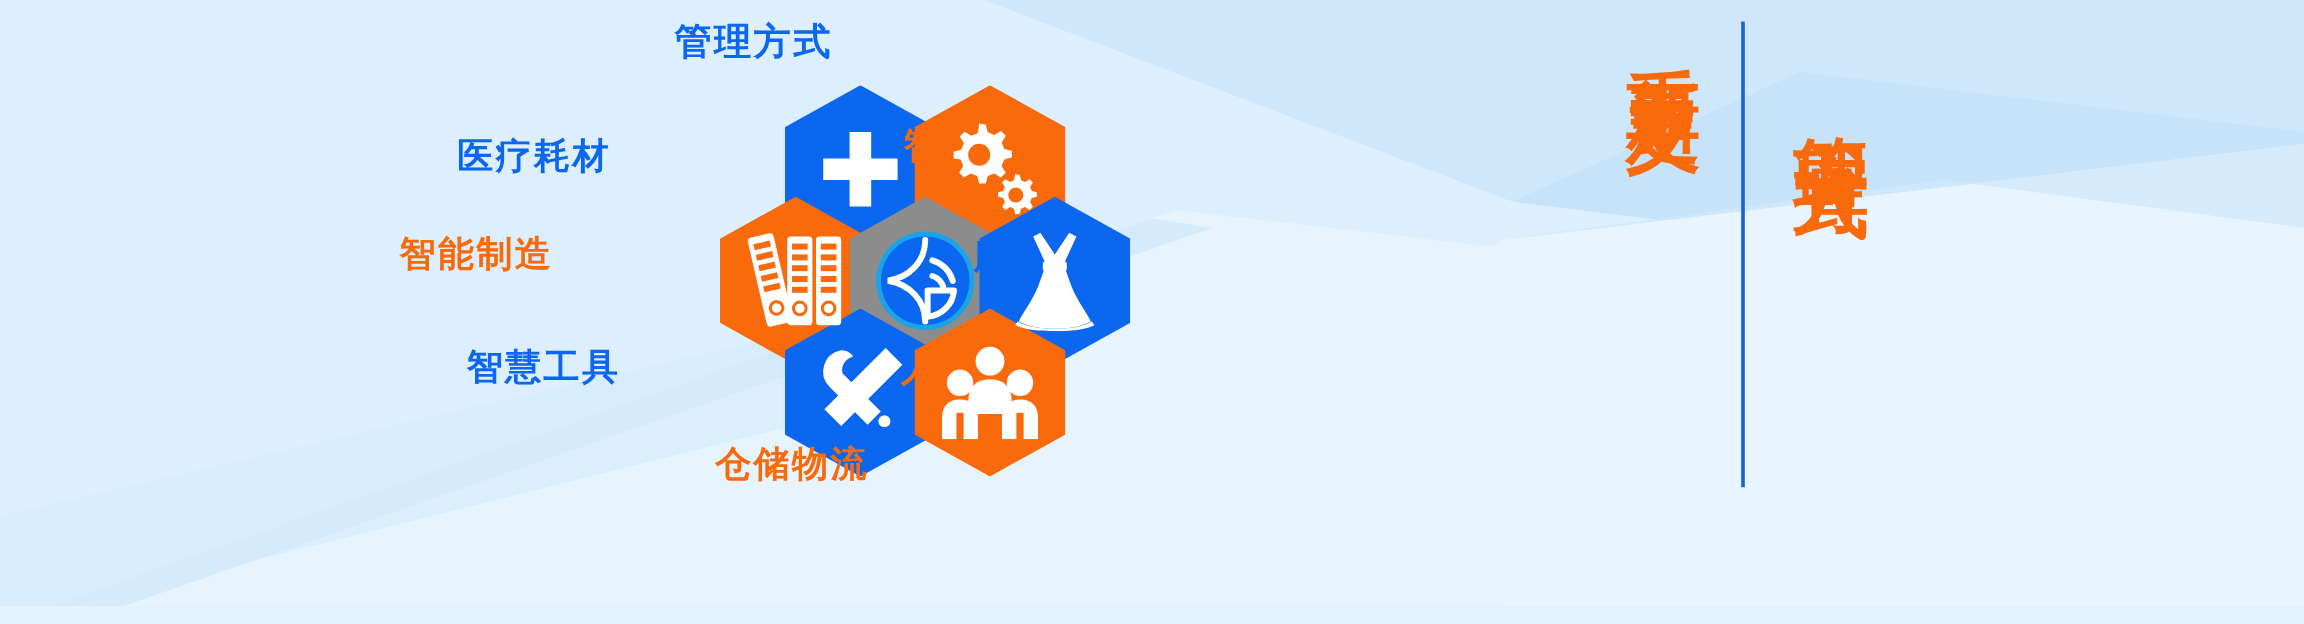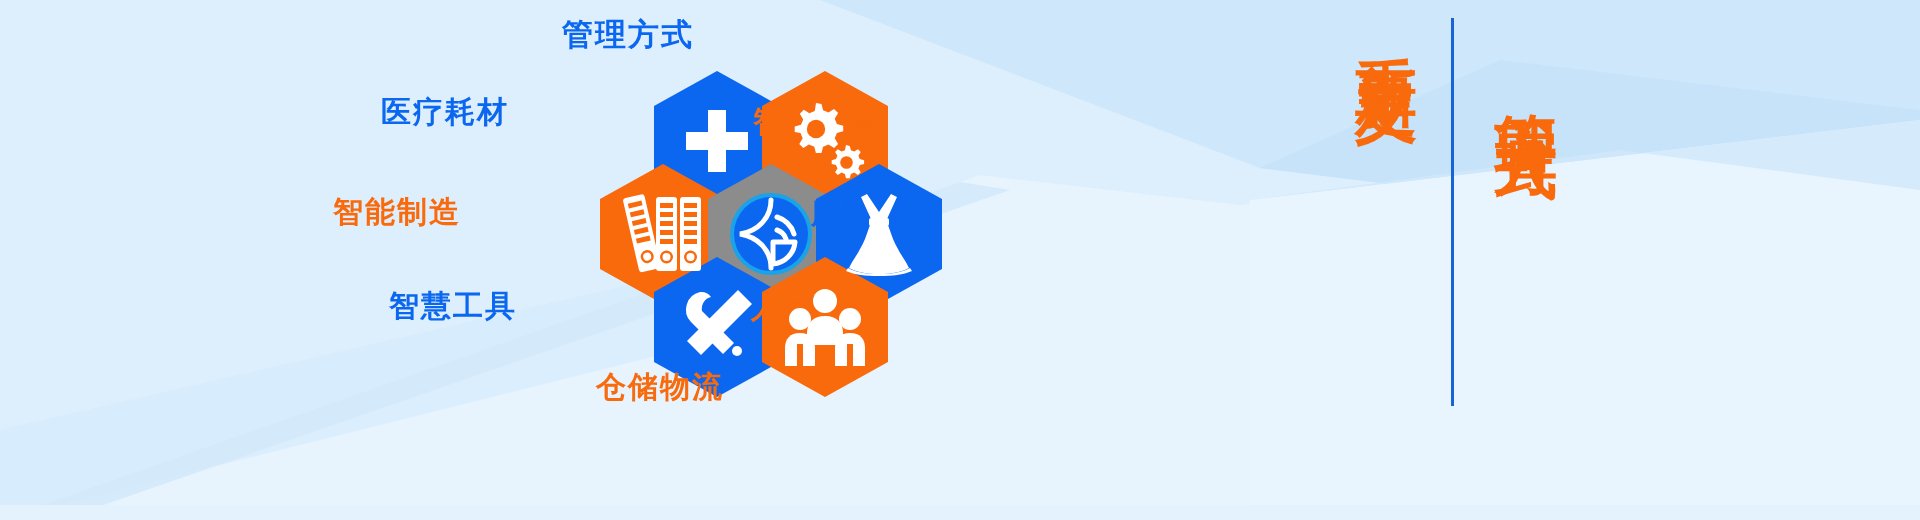--- a/index.html
+++ b/index.html
@@ -36,21 +36,21 @@
 
   
   .label{
     position:absolute;white-space:nowrap;
     font-weight:bold;font-size:30px;letter-spacing:2px;
     font-family:"DejaVu Sans","Liberation Sans",sans-serif;
   }
   .label.blue{color:#0b67f0;}
   .label.orange{color:#f96a0d;}
   .lab-retail {left:562px; top:14px;  font-size:31px;}
-  .lab-medical{left:381px; top:92px;}
+  .lab-medical{left:381px; top:110px;}
   .lab-manu   {left:753px; top:102px;}
   .lab-book   {left:333px; top:192px;}
   .lab-cloth  {left:811px; top:193px;}
   .lab-tool   {left:389px; top:286px;}
   .lab-people {left:751px; top:287px;}
   .lab-logis  {left:568px; top:367px;margin-left:28px;}
 
   
   #calligraphy{position:absolute;left:1300px;top:0;width:320px;height:520px;}
   .vline{position:absolute;left:151px;top:18px;width:3px;height:388px;background:#1763d8;}

